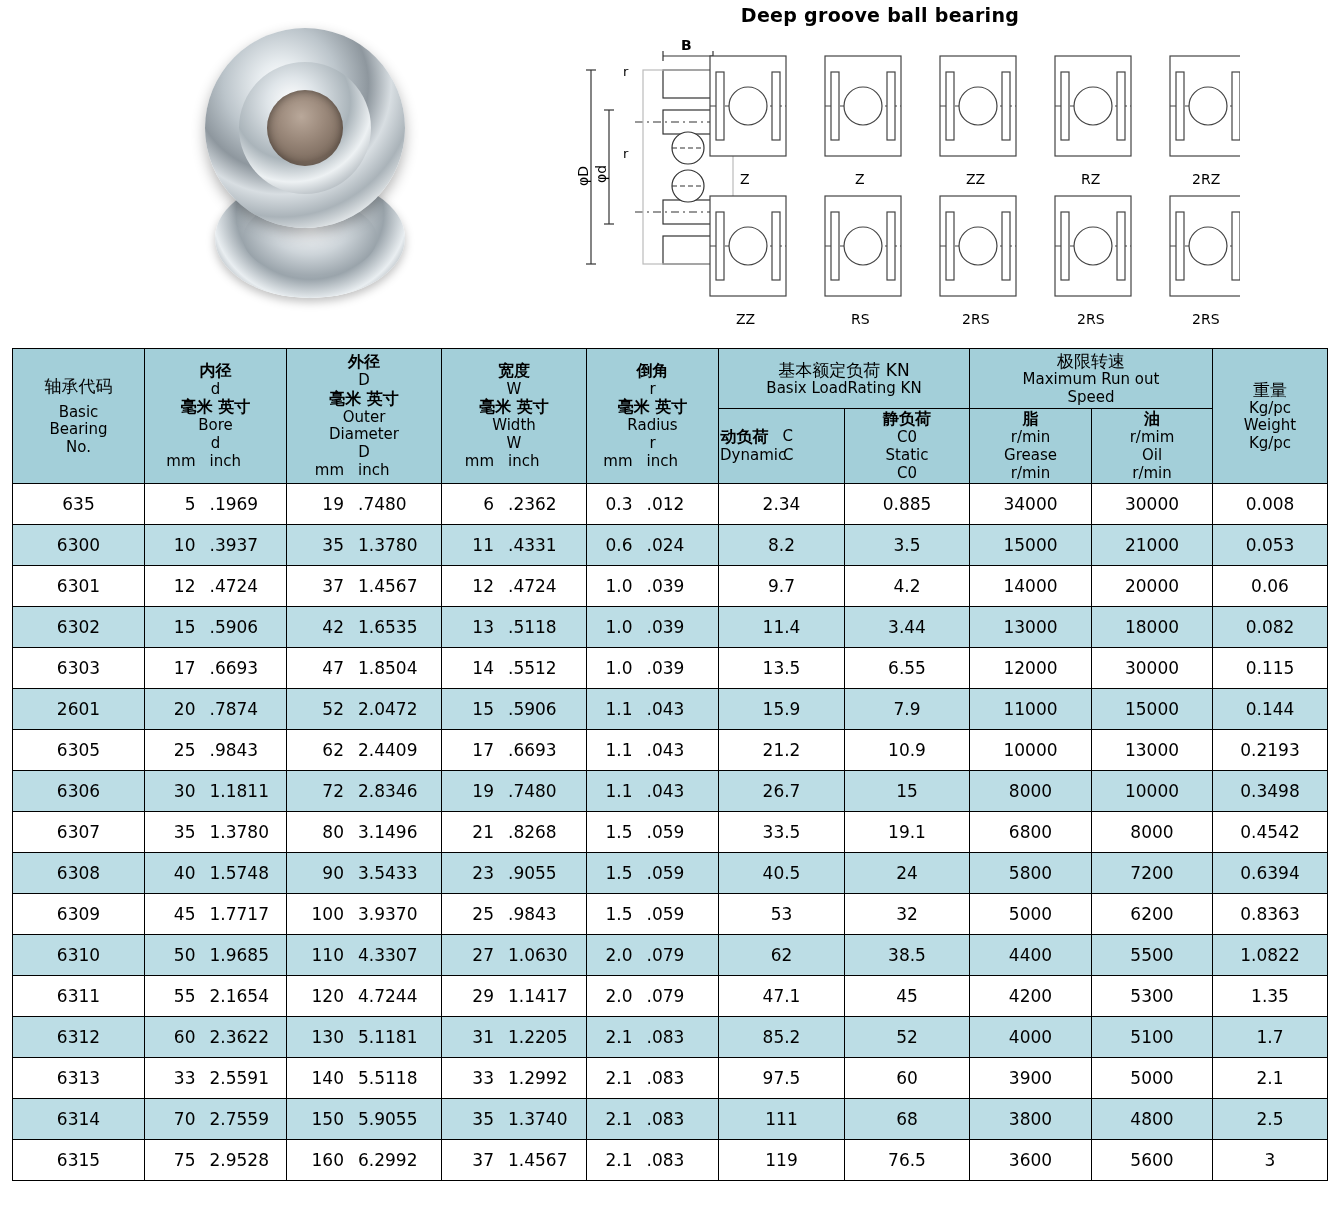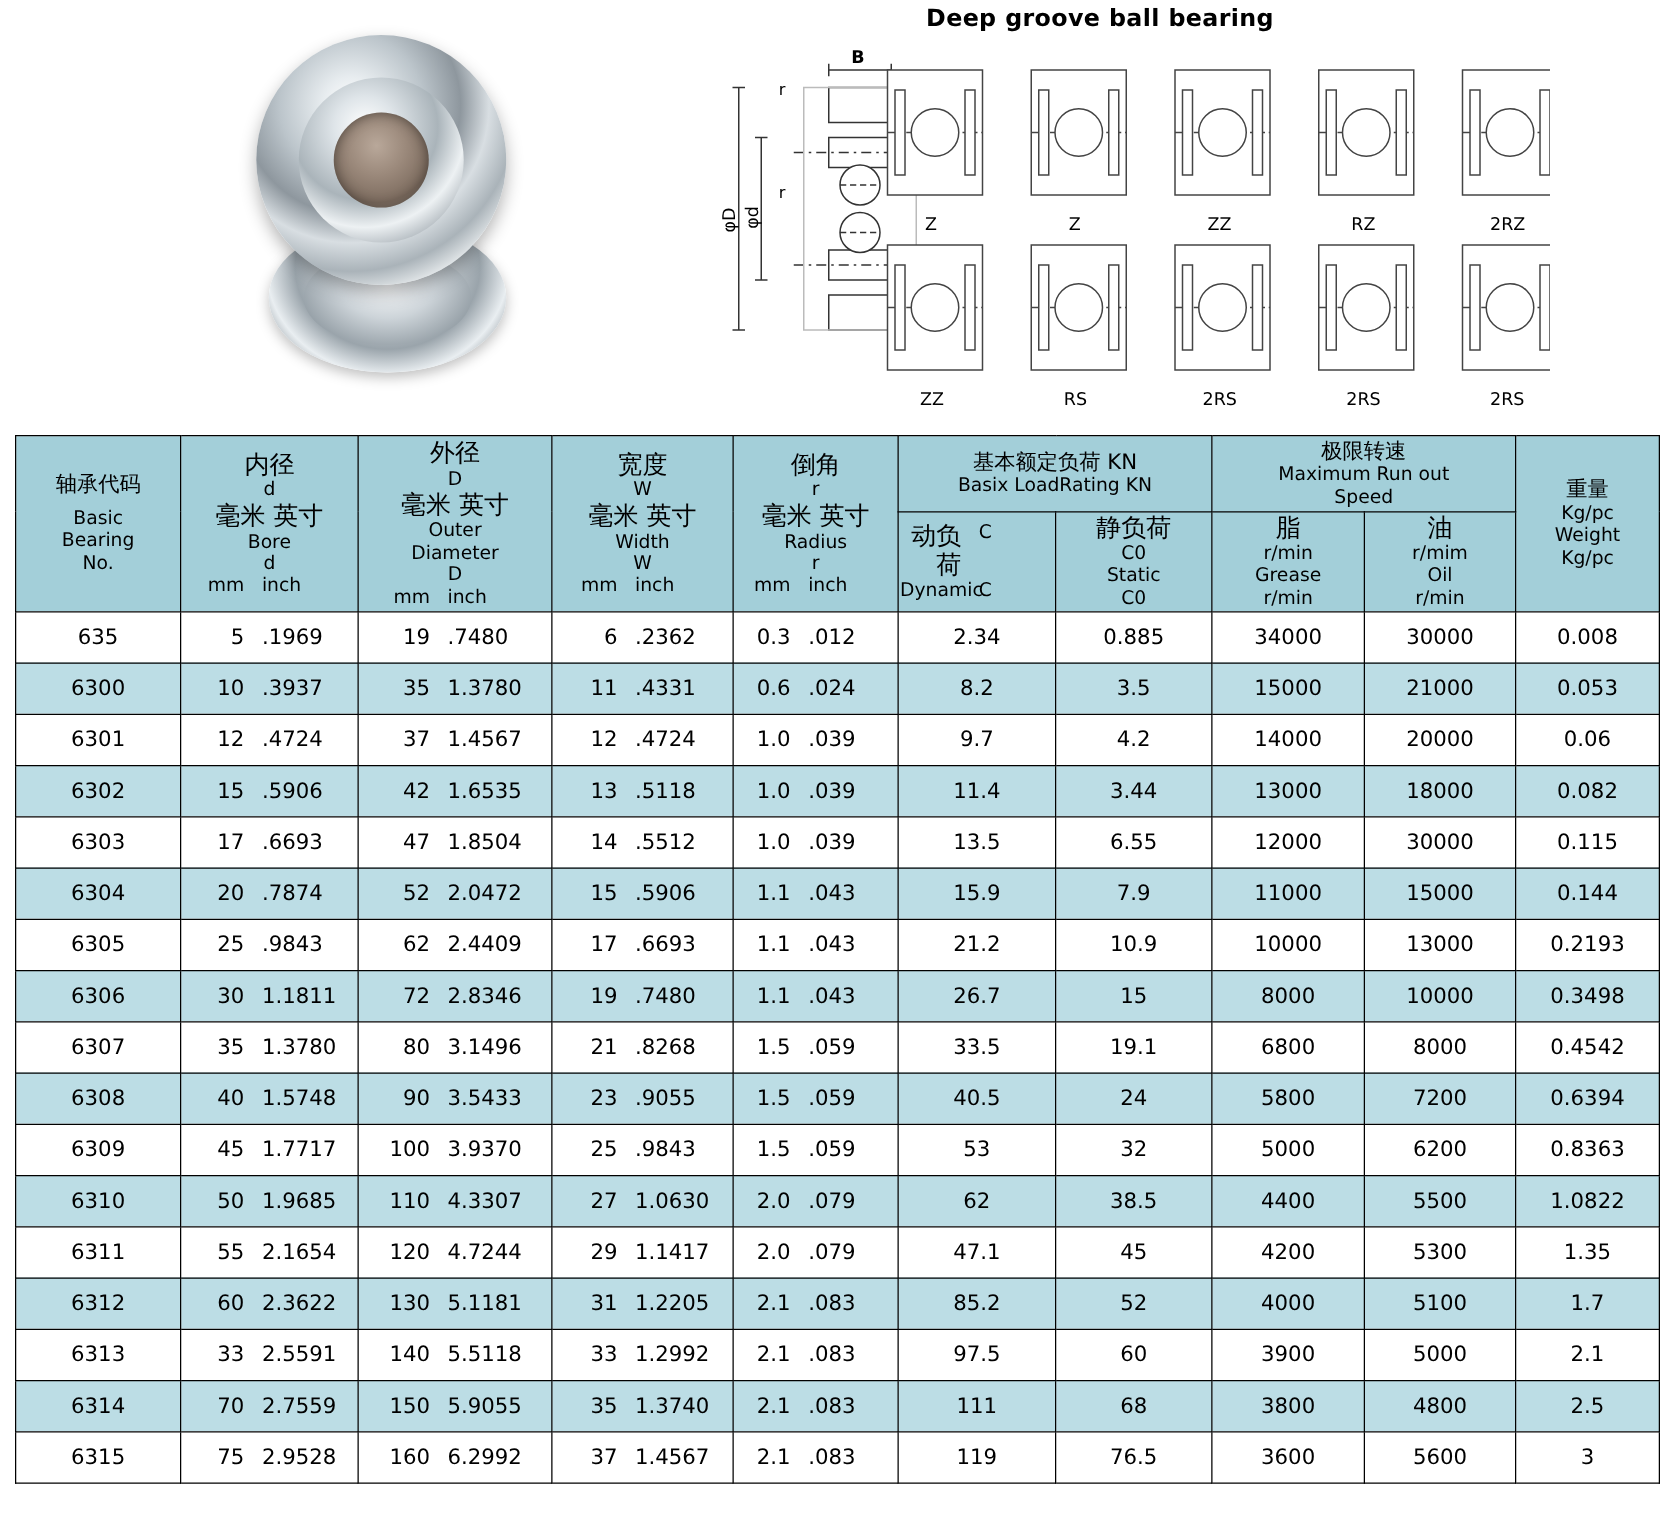--- a/index.html
+++ b/index.html
@@ -60,21 +60,21 @@
     text-align:center;
     font-family:"DejaVu Sans", sans-serif;
   }
   thead th{
     background:#a3cfd9;
     font-size:15px;
     padding:2px 2px;
     line-height:1.18;
     font-weight:normal;
   }
-  thead th .cn{font-size:20px;}
+  thead th .cn{font-size:16px;font-weight:bold;}
   thead th .big{font-size:17px;font-weight:normal;}
   tbody td{
     font-size:17px;
     height:38px;
     background:#ffffff;
   }
   tbody tr.alt td{background:#bcdde5;}
   .cell2{display:flex;justify-content:center;gap:14px;}
   .c-a{min-width:34px;text-align:right;}
   .c-b{min-width:60px;text-align:left;}
@@ -496,21 +496,21 @@
                 <span class="c-b">.039</span>
               </div>
             </td>
             <td>13.5</td>
             <td>6.55</td>
             <td>12000</td>
             <td>30000</td>
             <td>0.115</td>
           </tr>
           <tr class="alt">
-            <td>6304</td>
+            <td>2601</td>
             <td>
               <div class="cell2">
                 <span class="c-a">20</span>
                 <span class="c-b">.7874</span>
               </div>
             </td>
             <td>
               <div class="cell2">
                 <span class="c-a">52</span>
                 <span class="c-b">2.0472</span>

